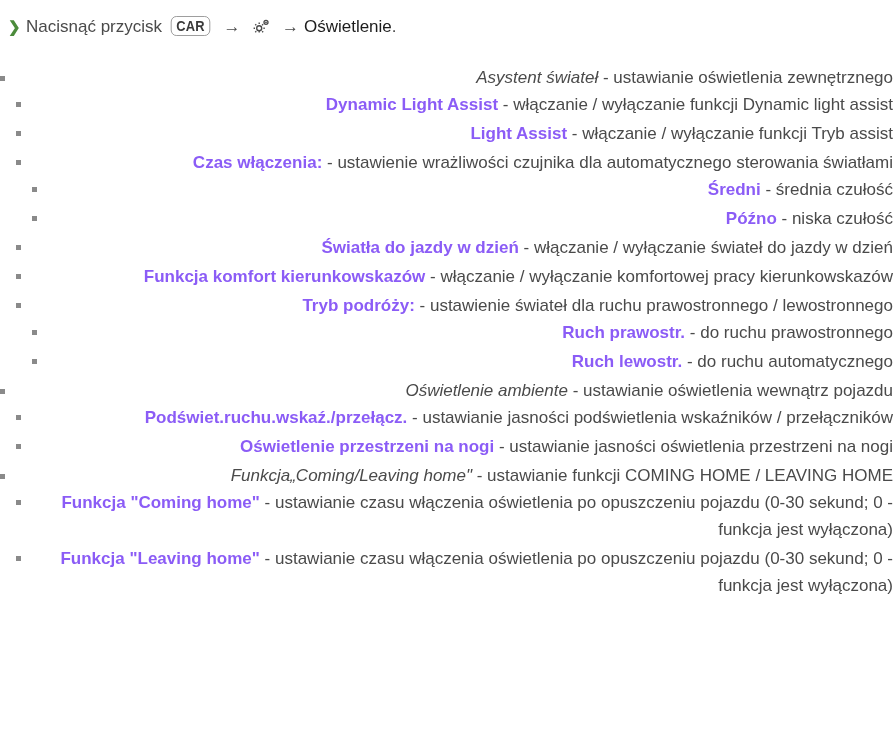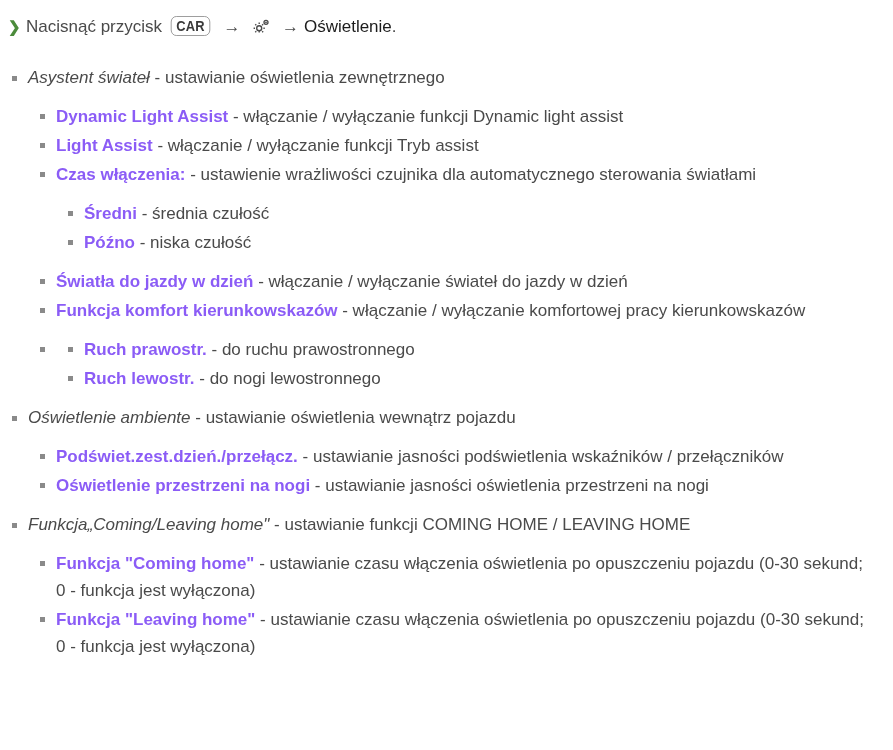--- a/index.html
+++ b/index.html
@@ -72,22 +72,23 @@
   }
   .gear-icon {
     display: inline-block;
     vertical-align: -4px;
     margin: 0 1px;
   }
 
   
   ul.lvl {
     list-style: none;
-    margin: 12px;
+    margin: 0;
     padding: 0;
+    text-align: right;
   }
   li.item {
     display: block;
     position: relative;
     padding-left: 16px;
     margin-bottom: 2px;
   }
   li.item > .sq {
     position: absolute;
     left: 0px;
@@ -187,42 +188,43 @@
           <span class="txt"><span class="head-bold">Światła do jazdy w dzień</span><span class="desc"> - włączanie / wyłączanie świateł do jazdy w dzień</span></span>
         </li>
 
         <li class="item">
           <span class="sq"></span>
           <span class="txt"><span class="head-bold">Funkcja komfort kierunkowskazów</span><span class="desc"> - włączanie / wyłączanie komfortowej pracy kierunkowskazów</span></span>
         </li>
 
         <li class="item">
           <span class="sq"></span>
+          <span class="txt"><span class="head-bold">Tryb podróży:</span><span class="desc"> - ustawienie świateł dla ruchu prawostronnego / lewostronnego</span></span>
           <ul class="lvl lvl3">
             <li class="item">
               <span class="sq"></span>
               <span class="txt"><span class="head-bold">Ruch prawostr.</span><span class="desc"> - do ruchu prawostronnego</span></span>
             </li>
             <li class="item">
               <span class="sq"></span>
-              <span class="txt"><span class="head-bold">Ruch lewostr.</span><span class="desc"> - do nogi lewostronnego</span></span>
+              <span class="txt"><span class="head-bold">Ruch lewostr.</span><span class="desc"> - do ruchu automatycznego</span></span>
             </li>
           </ul>
         </li>
 
       </ul>
     </li>
 
     <li class="item">
       <span class="sq"></span>
       <span class="txt"><span class="head-italic">Oświetlenie ambiente</span><span class="desc"> - ustawianie oświetlenia wewnątrz pojazdu</span></span>
       <ul class="lvl lvl2">
         <li class="item">
           <span class="sq"></span>
-          <span class="txt"><span class="head-bold">Podświet.zest.dzień./przełącz.</span><span class="desc"> - ustawianie jasności podświetlenia wskaźników / przełączników</span></span>
+          <span class="txt"><span class="head-bold">Podświet.ruchu.wskaź./przełącz.</span><span class="desc"> - ustawianie jasności podświetlenia wskaźników / przełączników</span></span>
         </li>
         <li class="item">
           <span class="sq"></span>
           <span class="txt"><span class="head-bold">Oświetlenie przestrzeni na nogi</span><span class="desc"> - ustawianie jasności oświetlenia przestrzeni na nogi</span></span>
         </li>
       </ul>
     </li>
 
     <li class="item">
       <span class="sq"></span>

